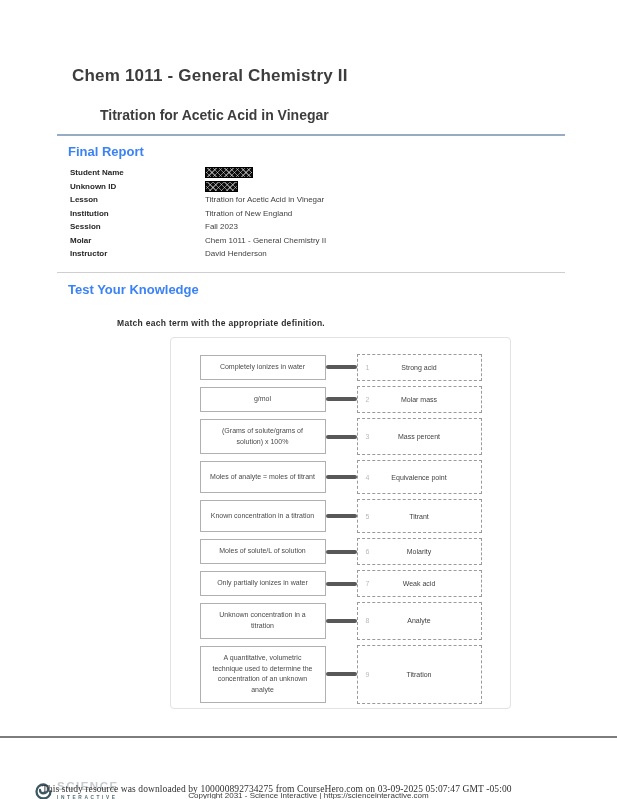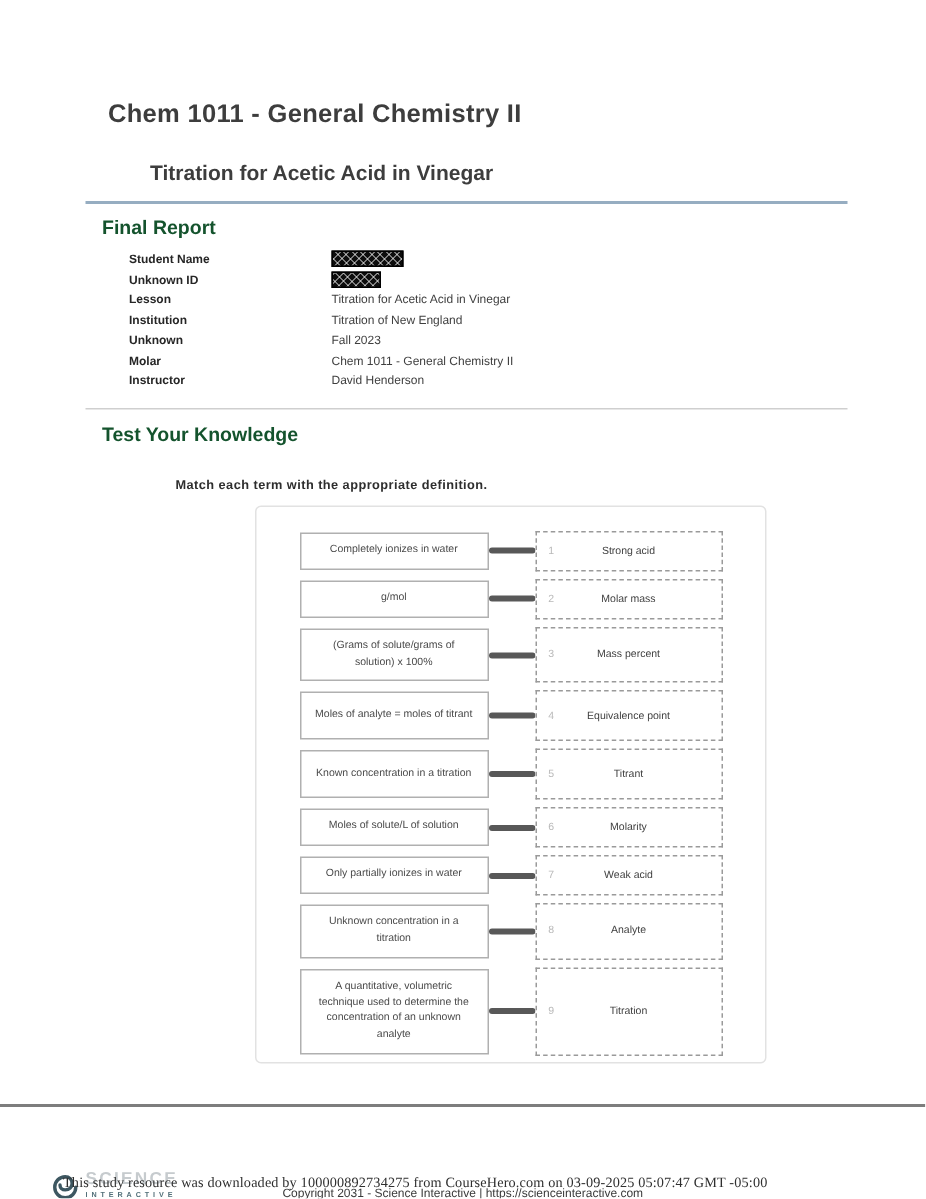--- a/index.html
+++ b/index.html
@@ -18,27 +18,27 @@
     font-size: 17px; color: #3d3d3d; letter-spacing: .2px;
   }
   .doc-subtitle {
     position: absolute; top: 107px; left: 100px;
     font-size: 14px; color: #3d3d3d;
   }
   .divider-accent {
     position: absolute; top: 134px; left: 57px;
     width: 508px; height: 2px; background: #96adc1;
   }
-  .section-heading { font-size: 13px; color: #14532d; }
+  .section-heading { font-size: 13px; color: #3b82f6; }
   .final-report-heading { position: absolute; top: 144px; left: 68px; }
   .fields {
     position: absolute; top: 166px; left: 70px; width: 470px;
     font-size: 8px;
   }
-  .field-row { display: flex; align-items: center; height: 13.5px; margin-left: 16px; }
+  .field-row { display: flex; align-items: center; height: 13.5px; }
   .field-label { width: 135px; font-weight: bold; color: #262626; }
   .field-value { color: #3f3f3f; }
   .redact {
     display: inline-block; height: 11px; vertical-align: middle;
     background-color: #0d0d0d;
     background-image:
       repeating-linear-gradient(45deg, transparent 0 3px, rgba(255,255,255,.45) 3px 4px),
       repeating-linear-gradient(-45deg, transparent 0 3px, rgba(255,255,255,.45) 3px 4px);
     border: 1px solid #000;
   }
@@ -129,21 +129,21 @@
     </div>
     <div class="field-row">
       <div class="field-label">Lesson</div>
       <div class="field-value">Titration for Acetic Acid in Vinegar</div>
     </div>
     <div class="field-row">
       <div class="field-label">Institution</div>
       <div class="field-value">Titration of New England</div>
     </div>
     <div class="field-row">
-      <div class="field-label">Unknown</div>
+      <div class="field-label">Session</div>
       <div class="field-value">Fall 2023</div>
     </div>
     <div class="field-row">
       <div class="field-label">Molar</div>
       <div class="field-value">Chem 1011 - General Chemistry II</div>
     </div>
     <div class="field-row">
       <div class="field-label">Instructor</div>
       <div class="field-value">David Henderson</div>
     </div>

